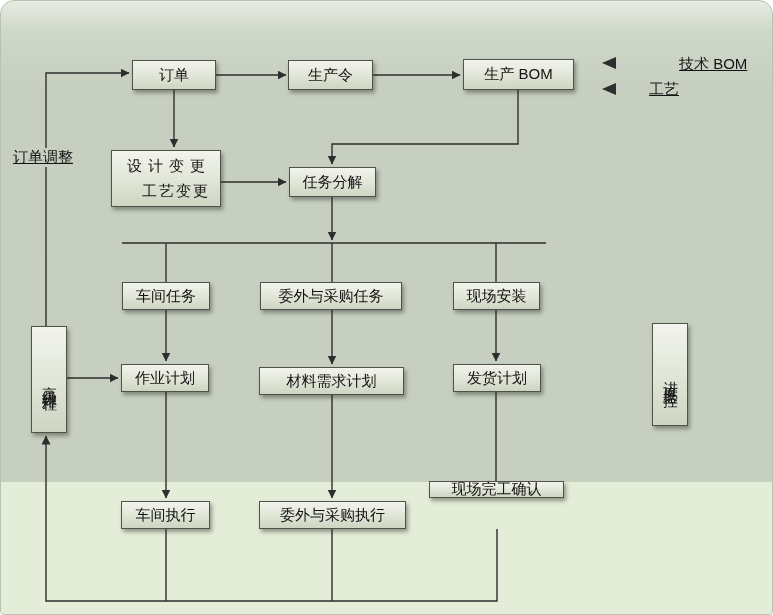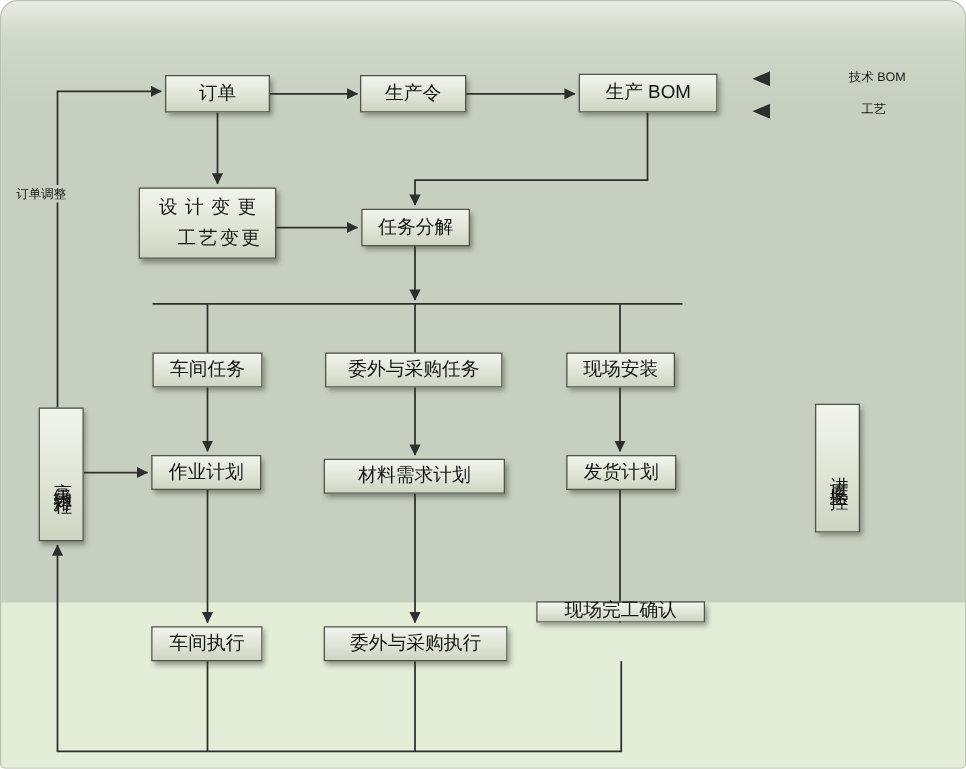--- a/index.html
+++ b/index.html
@@ -16,21 +16,21 @@
     background:linear-gradient(180deg,#f2f4ed 0%, #e0e5d6 55%, #ced5c2 100%);
     border:1px solid #4f5349;
     box-shadow:2px 3px 4px rgba(45,50,40,0.45);
     font-size:15px; color:#141414; line-height:1.25;
     white-space:nowrap;
   }
   .node.two-line { flex-direction:column; white-space:normal; line-height:1.65; }
   .node.two-line .l1 { letter-spacing:6px; margin-left:6px; }
   .node.two-line .l2 { letter-spacing:2px; margin-left:20px; }
   .node.v { writing-mode:vertical-rl; text-orientation:upright; letter-spacing:4px; padding-top:4px; }
-  .plain-label { position:absolute; font-size:10px; color:#141414; white-space:nowrap; }
+  .plain-label { position:absolute; font-size:15px; color:#141414; white-space:nowrap;text-decoration:underline; }
   .order-adjust { background:#c7d0c0; padding:0 2px; }
 </style>
 </head>
 <body>
 
 <div class="canvas">
 
   <div class="band"></div>
 
   <svg class="connectors" width="773" height="615" viewBox="0 0 773 615">
@@ -86,15 +86,15 @@
 
   <div class="node v" style="left:30px; top:325px; width:36px; height:107px">高级排程</div>
   <div class="node v" style="left:651px; top:322px; width:36px; height:103px">进度监控</div>
 
   <div class="node" style="left:120px; top:500px; width:89px; height:28px">车间执行</div>
   <div class="node" style="left:258px; top:500px; width:147px; height:28px">委外与采购执行</div>
   <div class="node" style="left:428px; top:480px; width:135px; height:17px">现场完工确认</div>
 
   <div class="plain-label order-adjust" style="left:10px; top:147px;">订单调整</div>
   <div class="plain-label" style="left:678px; top:54px;">技术 BOM</div>
-  <div class="plain-label" style="left:688px; top:79px;">工艺</div>
+  <div class="plain-label" style="left:648px; top:79px;">工艺</div>
 
 </div>
 
 </body></html>

